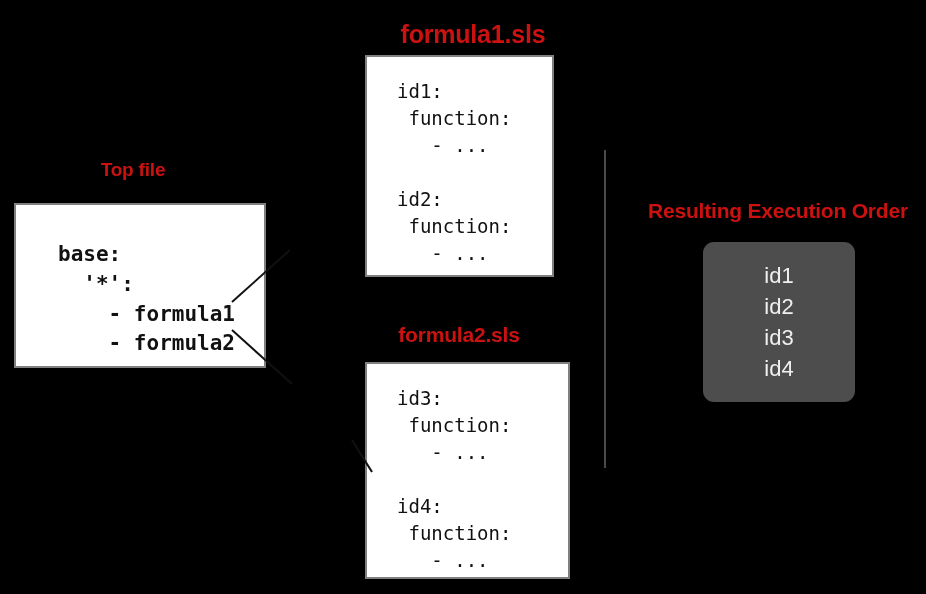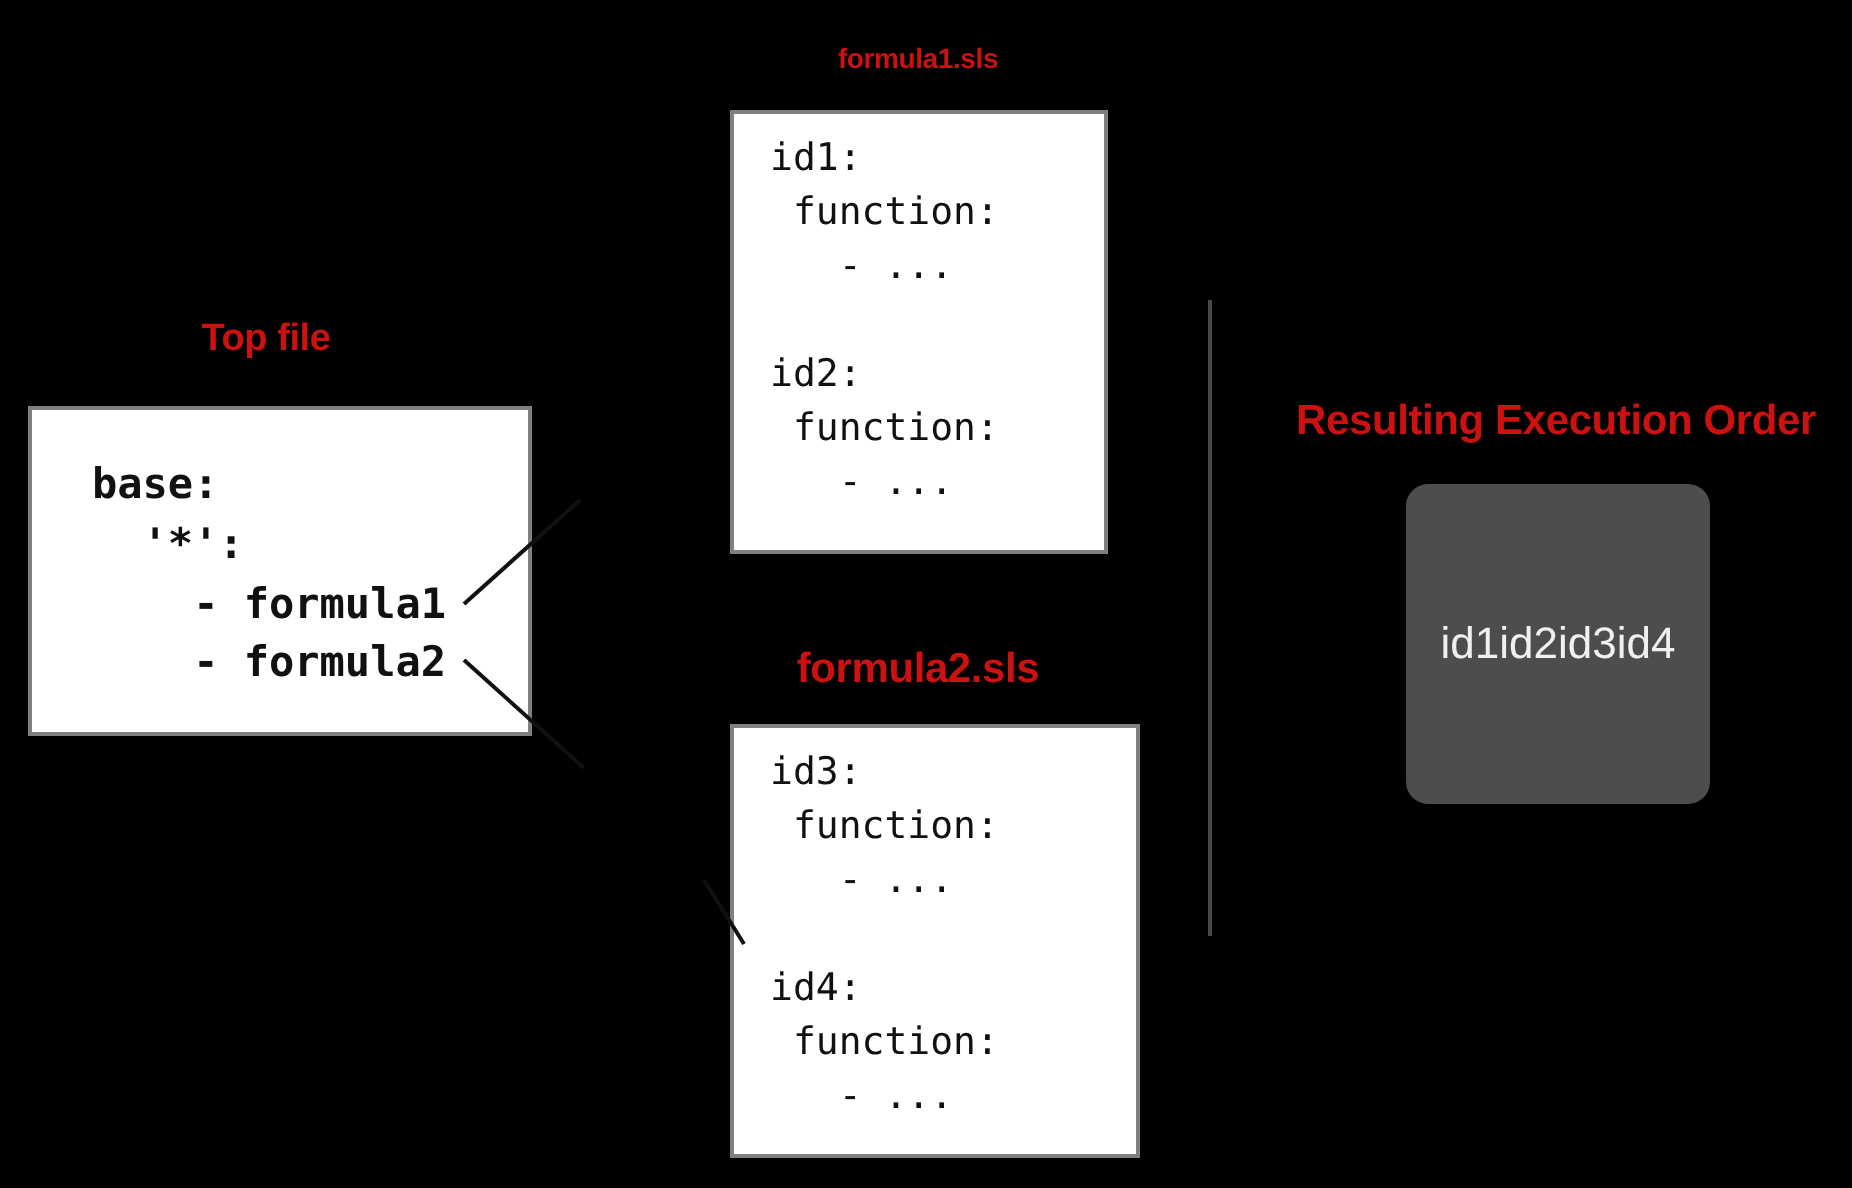--- a/index.html
+++ b/index.html
@@ -24,39 +24,39 @@
     position: absolute;
     color: #cc1111;
     font-family: "Liberation Sans", sans-serif;
     font-weight: bold;
     white-space: nowrap;
     text-align: center;
     letter-spacing: -0.2px;
     line-height: 1;
   }
   .caption.c-top   { left: 0;   top: 160px; width: 266px; font-size: 19px; }
-  .caption.c-f1    { left: 330px; top: 22px;  width: 258px; font-size: 14px; }
+  .caption.c-f1    { left: 344px; top: 22px;  width: 258px; font-size: 25px; }
   .caption.c-f2    { left: 330px; top: 324px; width: 258px; font-size: 21px; text-align: center; }
   .caption.c-order { left: 620px; top: 200px; width: 316px; font-size: 21px; }
 
   
   .panel {
     position: absolute;
     background: #ffffff;
     border: 2px solid #808080;
     box-sizing: border-box;
     overflow: hidden;
   }
   .panel-top { left: 14px;  top: 203px; width: 252px; height: 165px; font-weight: bold; }
   .panel-f1  { left: 365px; top: 55px;  width: 189px; height: 222px; }
   .panel-f2  { left: 365px; top: 362px; width: 205px; height: 217px; }
 
   .code {
     position: absolute;
-    margin: 0;
+    margin: 12px;
     color: #111111;
     font-family: "DejaVu Sans Mono", "Liberation Mono", monospace;
     white-space: pre;
     line-height: 1.42;
   }
   .panel-top .code { left: 30px; top: 23px; font-size: 21px; }
   .panel-f1 .code  { left: 18px; top: 9px;  font-size: 19px; }
   .panel-f2 .code  { left: 18px; top: 9px;  font-size: 19px; }
 
   
@@ -81,21 +81,21 @@
   
   .order-box {
     position: absolute;
     left: 703px;
     top: 242px;
     width: 152px;
     height: 160px;
     background: #4d4d4d;
     border-radius: 11px;
     display: flex;
-    flex-direction: row;
+    flex-direction: column;
     align-items: center;
     justify-content: center;
   }
   .order-item {
     color: #f0f0f0;
     font-family: "Liberation Sans", sans-serif;
     font-size: 22px;
     line-height: 1.42;
   }
 </style>

